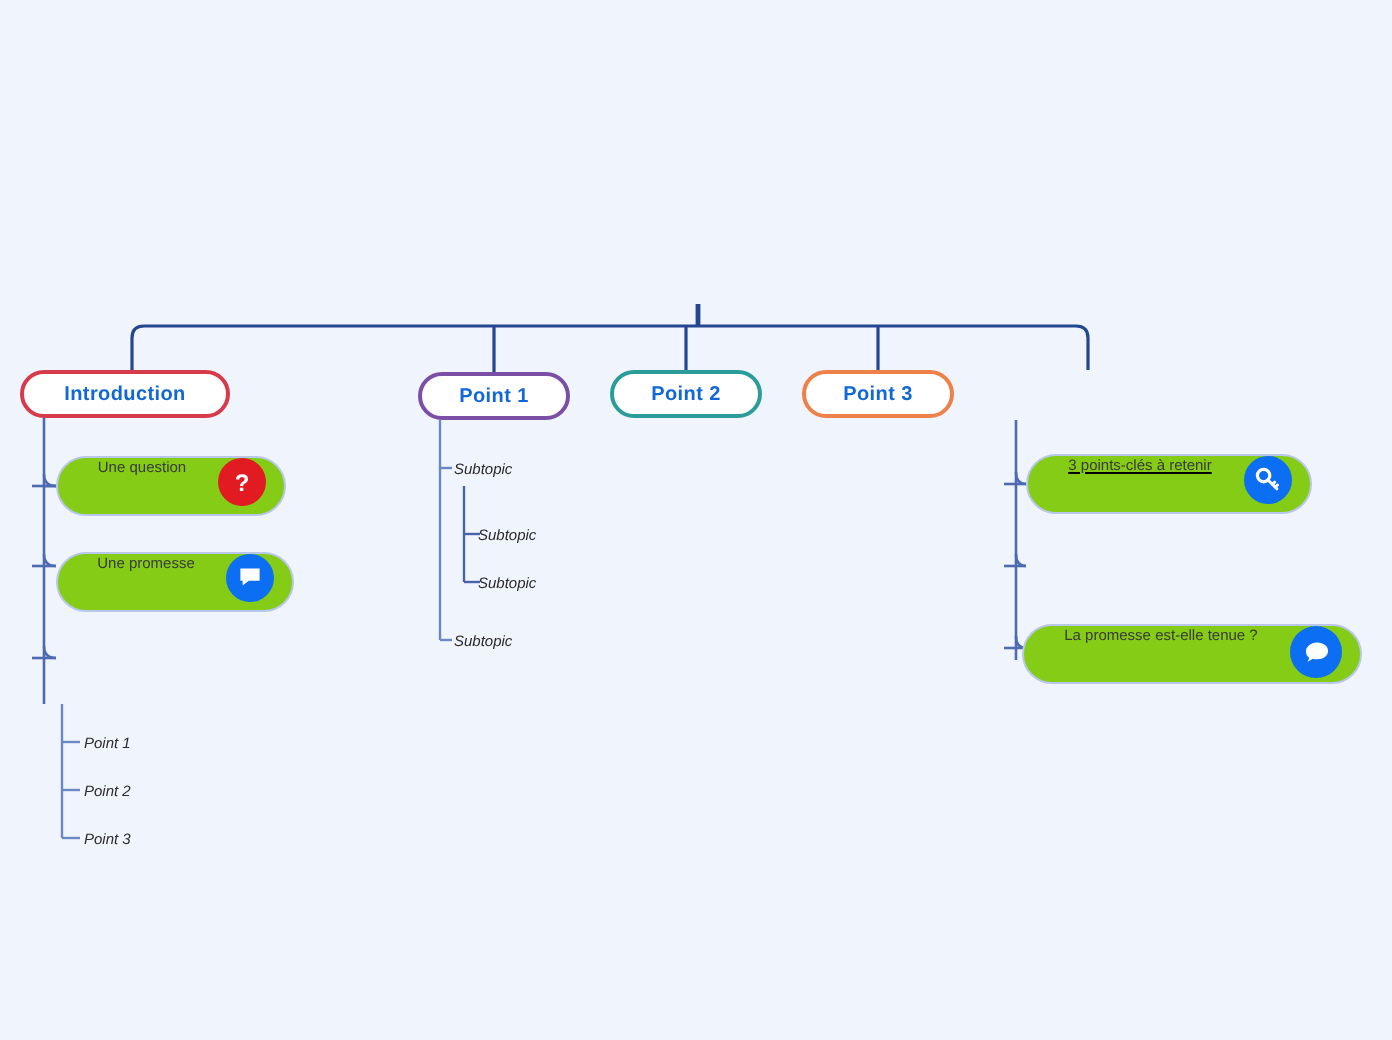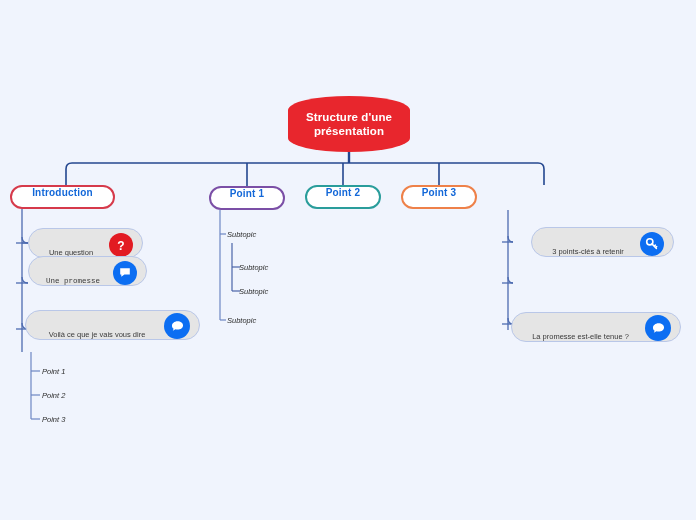--- a/index.html
+++ b/index.html
@@ -54,42 +54,42 @@
   }
 
   
   .branch-node {
     position: absolute;
     height: 24px;
     background: #ffffff;
     border-radius: 13px;
     border: 2px solid #888;
     display: flex;
-    align-items: flex-start;
+    align-items: center;
     justify-content: center;
     box-sizing: border-box;
     z-index: 4;
   }
   .branch-label {
     color: #1267d8;
     font-size: 10px;
     font-weight: bold;
     letter-spacing: 0.2px;
     white-space: nowrap;
   }
 
   
   .leaf-box {
     position: absolute;
     height: 30px;
-    background: #e5e5e5;
+    background: #84cc16;
     border: 1px solid #b9c7e8;
     border-radius: 15px;
     display: flex;
-    align-items: flex-end;
+    align-items: flex-start;
     box-sizing: border-box;
     z-index: 3;
   }
   .leaf-text {
     font-size: 7.5px;
     color: #3a3a3a;
     white-space: nowrap;
     flex: 1;
     text-align: center;
     padding-left: 6px;
@@ -171,55 +171,43 @@
       <path d="M508,210 L508,330"></path>
       <path d="M502,242 L513,242"></path>
       <path d="M508,236 Q508,242 513,242"></path>
       <path d="M502,283 L513,283"></path>
       <path d="M508,277 Q508,283 513,283"></path>
       <path d="M502,324 L513,324"></path>
       <path d="M508,318 Q508,324 513,324"></path>
     </g>
   </svg>
 
-  <div class="root-node">
-    <div class="root-label">Structure d'une
-présentation</div>
-  </div>
 
   <div class="branch-node" style="left:10px; top:185px; width:105px; border-color:#d63a4b;">
     <span class="branch-label">Introduction</span>
   </div>
 
   <div class="leaf-box" style="left:28px; top:228px; width:115px;">
     <span class="leaf-text">Une question</span>
     <span class="leaf-icon icon-red">
       <svg width="16" height="16" viewBox="0 0 16 16">
         <text x="8" y="12.5" text-anchor="middle" font-family="Liberation Sans, sans-serif" font-size="12" font-weight="bold" fill="#ffffff">?</text>
       </svg>
     </span>
   </div>
 
-  <div class="leaf-box" style="left:28px; top:256px; width:119px;font-family:Liberation Mono, monospace;">
+  <div class="leaf-box" style="left:28px; top:276px; width:119px;">
     <span class="leaf-text">Une promesse</span>
     <span class="leaf-icon icon-blue">
       <svg width="16" height="16" viewBox="0 0 16 16">
         <path d="M3.2 3.2h9.6v6.2H7.4L4.3 11.8V9.4H3.2z" fill="#ffffff"></path>
       </svg>
     </span>
   </div>
 
-  <div class="leaf-box" style="left:25px; top:310px; width:175px;">
-    <span class="leaf-text">Voilà ce que je vais vous dire</span>
-    <span class="leaf-icon icon-blue big">
-      <svg width="17" height="17" viewBox="0 0 16 16">
-        <path d="M8 3.1c3 0 5.2 1.7 5.2 3.9S11 10.9 8 10.9c-.7 0-1.3-.1-1.9-.25L3.6 12.1l.75-1.9C3.3 9.5 2.8 8.6 2.8 7S5 3.1 8 3.1z" fill="#ffffff"></path>
-      </svg>
-    </span>
-  </div>
 
   <div class="text-node" style="left:42px; top:367px;">
     <span>Point 1</span>
   </div>
   <div class="text-node" style="left:42px; top:391px;">
     <span>Point 2</span>
   </div>
   <div class="text-node" style="left:42px; top:415px;">
     <span>Point 3</span>
   </div>
@@ -243,21 +231,21 @@
 
   <div class="branch-node" style="left:305px; top:185px; width:76px; border-color:#2a9d9b;">
     <span class="branch-label">Point 2</span>
   </div>
 
   <div class="branch-node" style="left:401px; top:185px; width:76px; border-color:#ee8149;">
     <span class="branch-label">Point 3</span>
   </div>
 
 
-  <div class="leaf-box" style="left:531px; top:227px; width:143px;">
+  <div class="leaf-box" style="left:513px; top:227px; width:143px;text-decoration:underline;">
     <span class="leaf-text">3 points-clés à retenir</span>
     <span class="leaf-icon icon-blue">
       <svg width="16" height="16" viewBox="0 0 16 16">
         <circle cx="5.8" cy="5.8" r="3.1" fill="none" stroke="#ffffff" stroke-width="1.6"></circle>
         <path d="M7.9 7.9l4.5 4.5M10.2 10.2l1.1-1.1M11.6 11.6l1.1-1.1" stroke="#ffffff" stroke-width="1.5" fill="none" stroke-linecap="round"></path>
       </svg>
     </span>
   </div>
 
   <div class="leaf-box" style="left:511px; top:268px; width:170px;margin-top:44px;">

